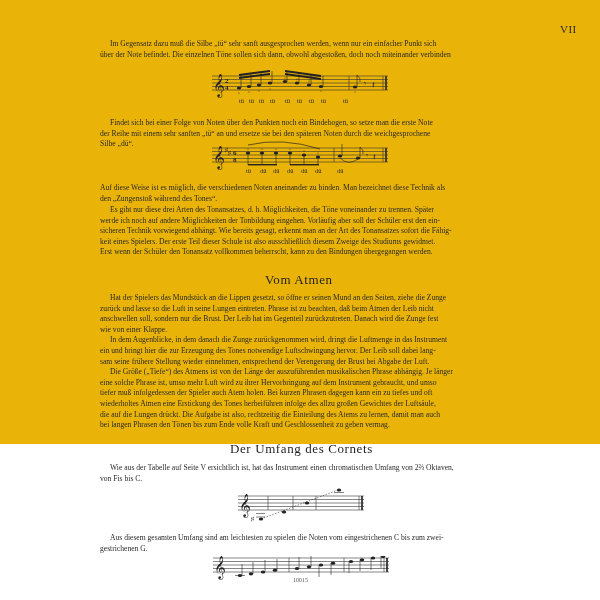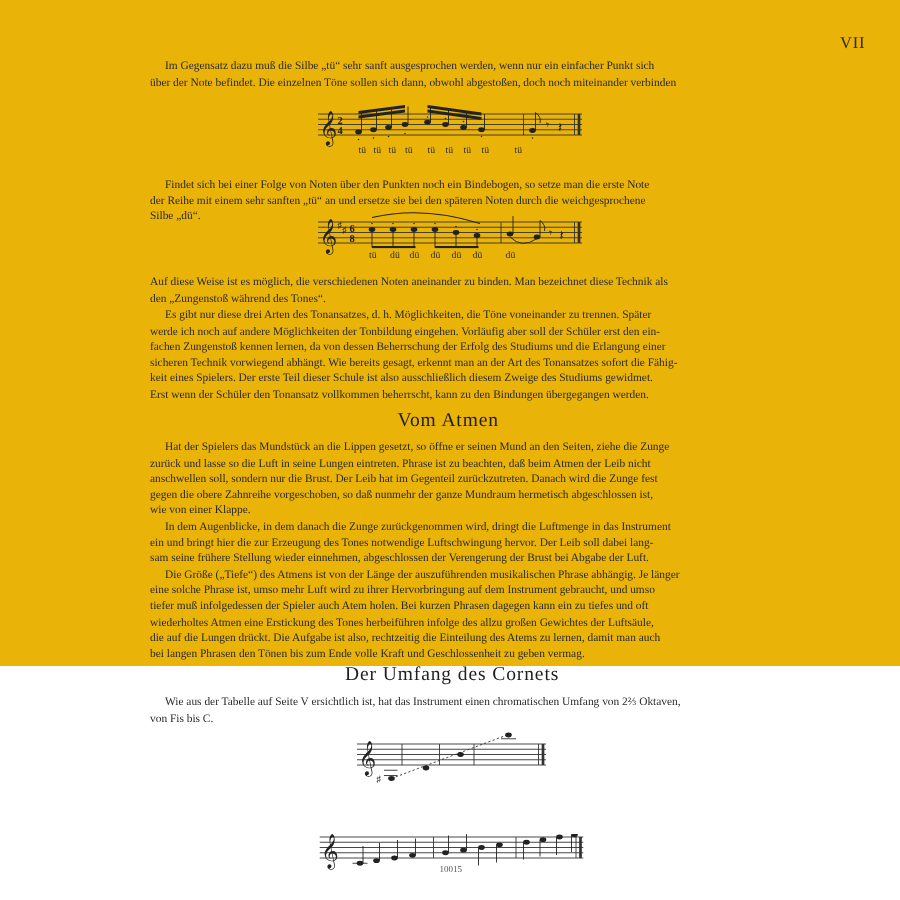--- a/index.html
+++ b/index.html
@@ -155,37 +155,35 @@
   <div class="syl" style="left:337px; top:167px;">dü</div>
 
   <div class="p" style="top:183px;">
     <div>Auf diese Weise ist es möglich, die verschiedenen Noten aneinander zu binden.  Man bezeichnet diese Technik als</div>
     <div>den „Zungenstoß während des Tones“.</div>
   </div>
 
   <div class="p" style="top:205px;">
     <div><span class="ind"></span><span>Es gibt nur diese drei Arten des Tonansatzes, d. h. Möglichkeiten, die Töne voneinander zu trennen.  Später</span></div>
     <div>werde ich noch auf andere Möglichkeiten der Tonbildung eingehen.  Vorläufig aber soll der Schüler erst den ein-</div>
-    <div>fachen Zungenstoß kennen lernen, da von dessen Beherrschung der Erfolg des Studiums und die Erlangung einer</div>
     <div>sicheren Technik vorwiegend abhängt. Wie bereits gesagt, erkennt man an der Art des Tonansatzes sofort die Fähig-</div>
     <div>keit eines Spielers.  Der erste Teil dieser Schule ist also ausschließlich diesem Zweige des Studiums gewidmet.</div>
     <div>Erst wenn der Schüler den Tonansatz vollkommen beherrscht, kann zu den Bindungen übergegangen werden.</div>
   </div>
 
   <div class="heading" style="left:265px; top:272px;">Vom Atmen</div>
 
   <div class="p" style="top:293px;">
     <div><span class="ind"></span><span>Hat der Spielers das Mundstück an die Lippen gesetzt, so öffne er seinen Mund an den Seiten, ziehe die Zunge</span></div>
     <div>zurück und lasse so die Luft in seine Lungen eintreten.  Phrase ist zu beachten, daß beim Atmen der Leib nicht</div>
     <div>anschwellen soll, sondern nur die Brust.  Der Leib hat im Gegenteil zurückzutreten. Danach wird die Zunge fest</div>
-    <div>gegen die obere Zahnreihe vorgeschoben, so daß nunmehr der ganze Mundraum hermetisch abgeschlossen ist,</div>
     <div>wie von einer Klappe.</div>
     <div><span class="ind"></span><span>In dem Augenblicke, in dem danach die Zunge zurückgenommen wird, dringt die Luftmenge in das Instrument</span></div>
     <div>ein und bringt hier die zur Erzeugung des Tones notwendige Luftschwingung hervor. Der Leib soll dabei lang-</div>
-    <div>sam seine frühere Stellung wieder einnehmen, abgeschlossen der Verengerung der Brust bei Abgabe der Luft.</div>
+    <div>sam seine frühere Stellung wieder einnehmen, entsprechend der Verengerung der Brust bei Abgabe der Luft.</div>
     <div><span class="ind"></span><span>Die Größe („Tiefe“) des Atmens ist von der Länge der auszuführenden musikalischen Phrase abhängig. Je länger</span></div>
     <div>eine solche Phrase ist, umso mehr Luft wird zu ihrer Hervorbringung auf dem Instrument gebraucht, und umso</div>
     <div>tiefer muß infolgedessen der Spieler auch Atem holen.  Bei kurzen Phrasen dagegen kann ein zu tiefes und oft</div>
     <div>wiederholtes Atmen eine Erstickung des Tones herbeiführen infolge des allzu großen Gewichtes der Luftsäule,</div>
     <div>die auf die Lungen drückt.  Die Aufgabe ist also, rechtzeitig die Einteilung des Atems zu lernen, damit man auch</div>
     <div>bei langen Phrasen den Tönen bis zum Ende volle Kraft und Geschlossenheit zu geben vermag.</div>
   </div>
 
   <div class="heading" style="left:230px; top:441px;">Der Umfang des Cornets</div>
 
@@ -214,20 +212,24 @@
     <text x="1" y="28" font-size="20" fill="#222">𝄞</text>
     <text x="13" y="37" font-size="6" fill="#222">♯</text>
     <g fill="#222">
       <ellipse cx="23" cy="35" rx="2.2" ry="1.6"></ellipse>
       <ellipse cx="46" cy="28" rx="2.2" ry="1.6"></ellipse>
       <ellipse cx="69" cy="19" rx="2.2" ry="1.6"></ellipse>
       <ellipse cx="101" cy="6" rx="2.2" ry="1.6"></ellipse>
     </g>
   </svg>
 
+  <div class="p" style="top:533px;">
+    <div><span class="ind"></span><span>Aus diesem gesamten Umfang sind am leichtesten zu spielen die Noten vom eingestrichenen C bis zum zwei-</span></div>
+    <div>gestrichenen G.</div>
+  </div>
 
   <svg class="staff" style="left:213px; top:556px;" width="176" height="26" viewBox="0 0 176 26">
     <g stroke="#333" stroke-width="0.6">
       <line x1="0" y1="2" x2="176" y2="2"></line>
         <line x1="0" y1="5.5" x2="176" y2="5.5"></line>
         <line x1="0" y1="9" x2="176" y2="9"></line>
         <line x1="0" y1="12.5" x2="176" y2="12.5"></line>
         <line x1="0" y1="16" x2="176" y2="16"></line>
       <line x1="76" y1="2" x2="76" y2="16"></line>
         <line x1="131" y1="2" x2="131" y2="16"></line>

